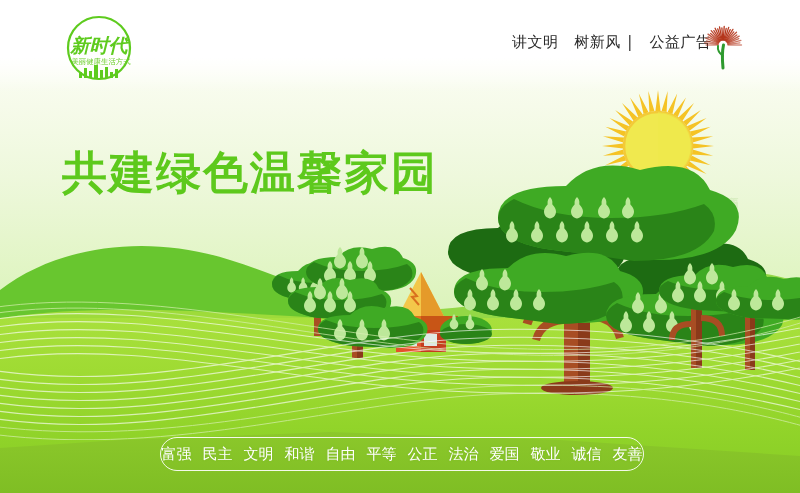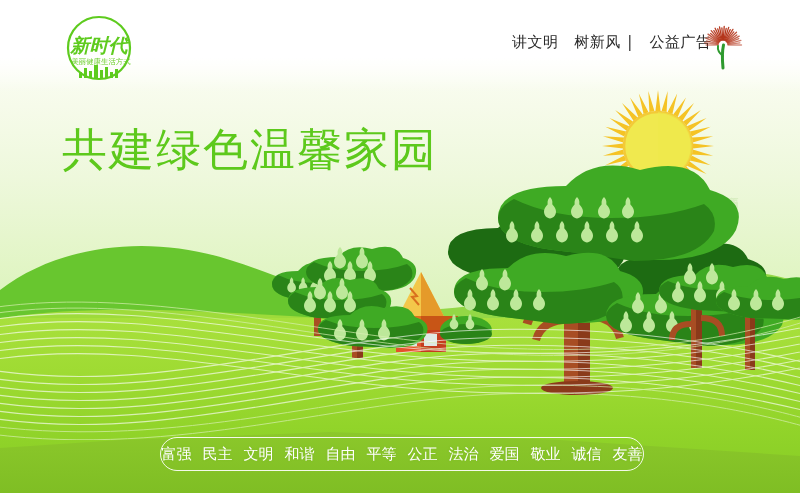--- a/index.html
+++ b/index.html
@@ -70,22 +70,22 @@
   .watermark{
     position:absolute;left:726px;top:188px;z-index:6;
     writing-mode:vertical-rl;font-size:10px;color:#cfe9b6;opacity:.75;
     letter-spacing:2px;
   }
 
   
   .title-wrap{position:absolute;left:62px;top:124px;z-index:20;}
   .title-line{
     font-family:"DejaVu Sans","Liberation Sans",sans-serif;
-    font-weight:normal;font-size:45px;line-height:52px;
-    color:#5dc91c;letter-spacing:2px;white-space:nowrap;
+    font-weight:bold;font-size:45px;line-height:52px;
+    color:#5dc91c;letter-spacing:2px;white-space:nowrap;margin-top:23px;
   }
 
   
   .values{
     position:absolute;left:160px;top:437px;width:484px;height:34px;z-index:25;
     border:1.5px solid rgba(255,255,255,.9);border-radius:18px;
     display:flex;align-items:center;justify-content:center;
     box-sizing:border-box;
   }
   .values-inner{

